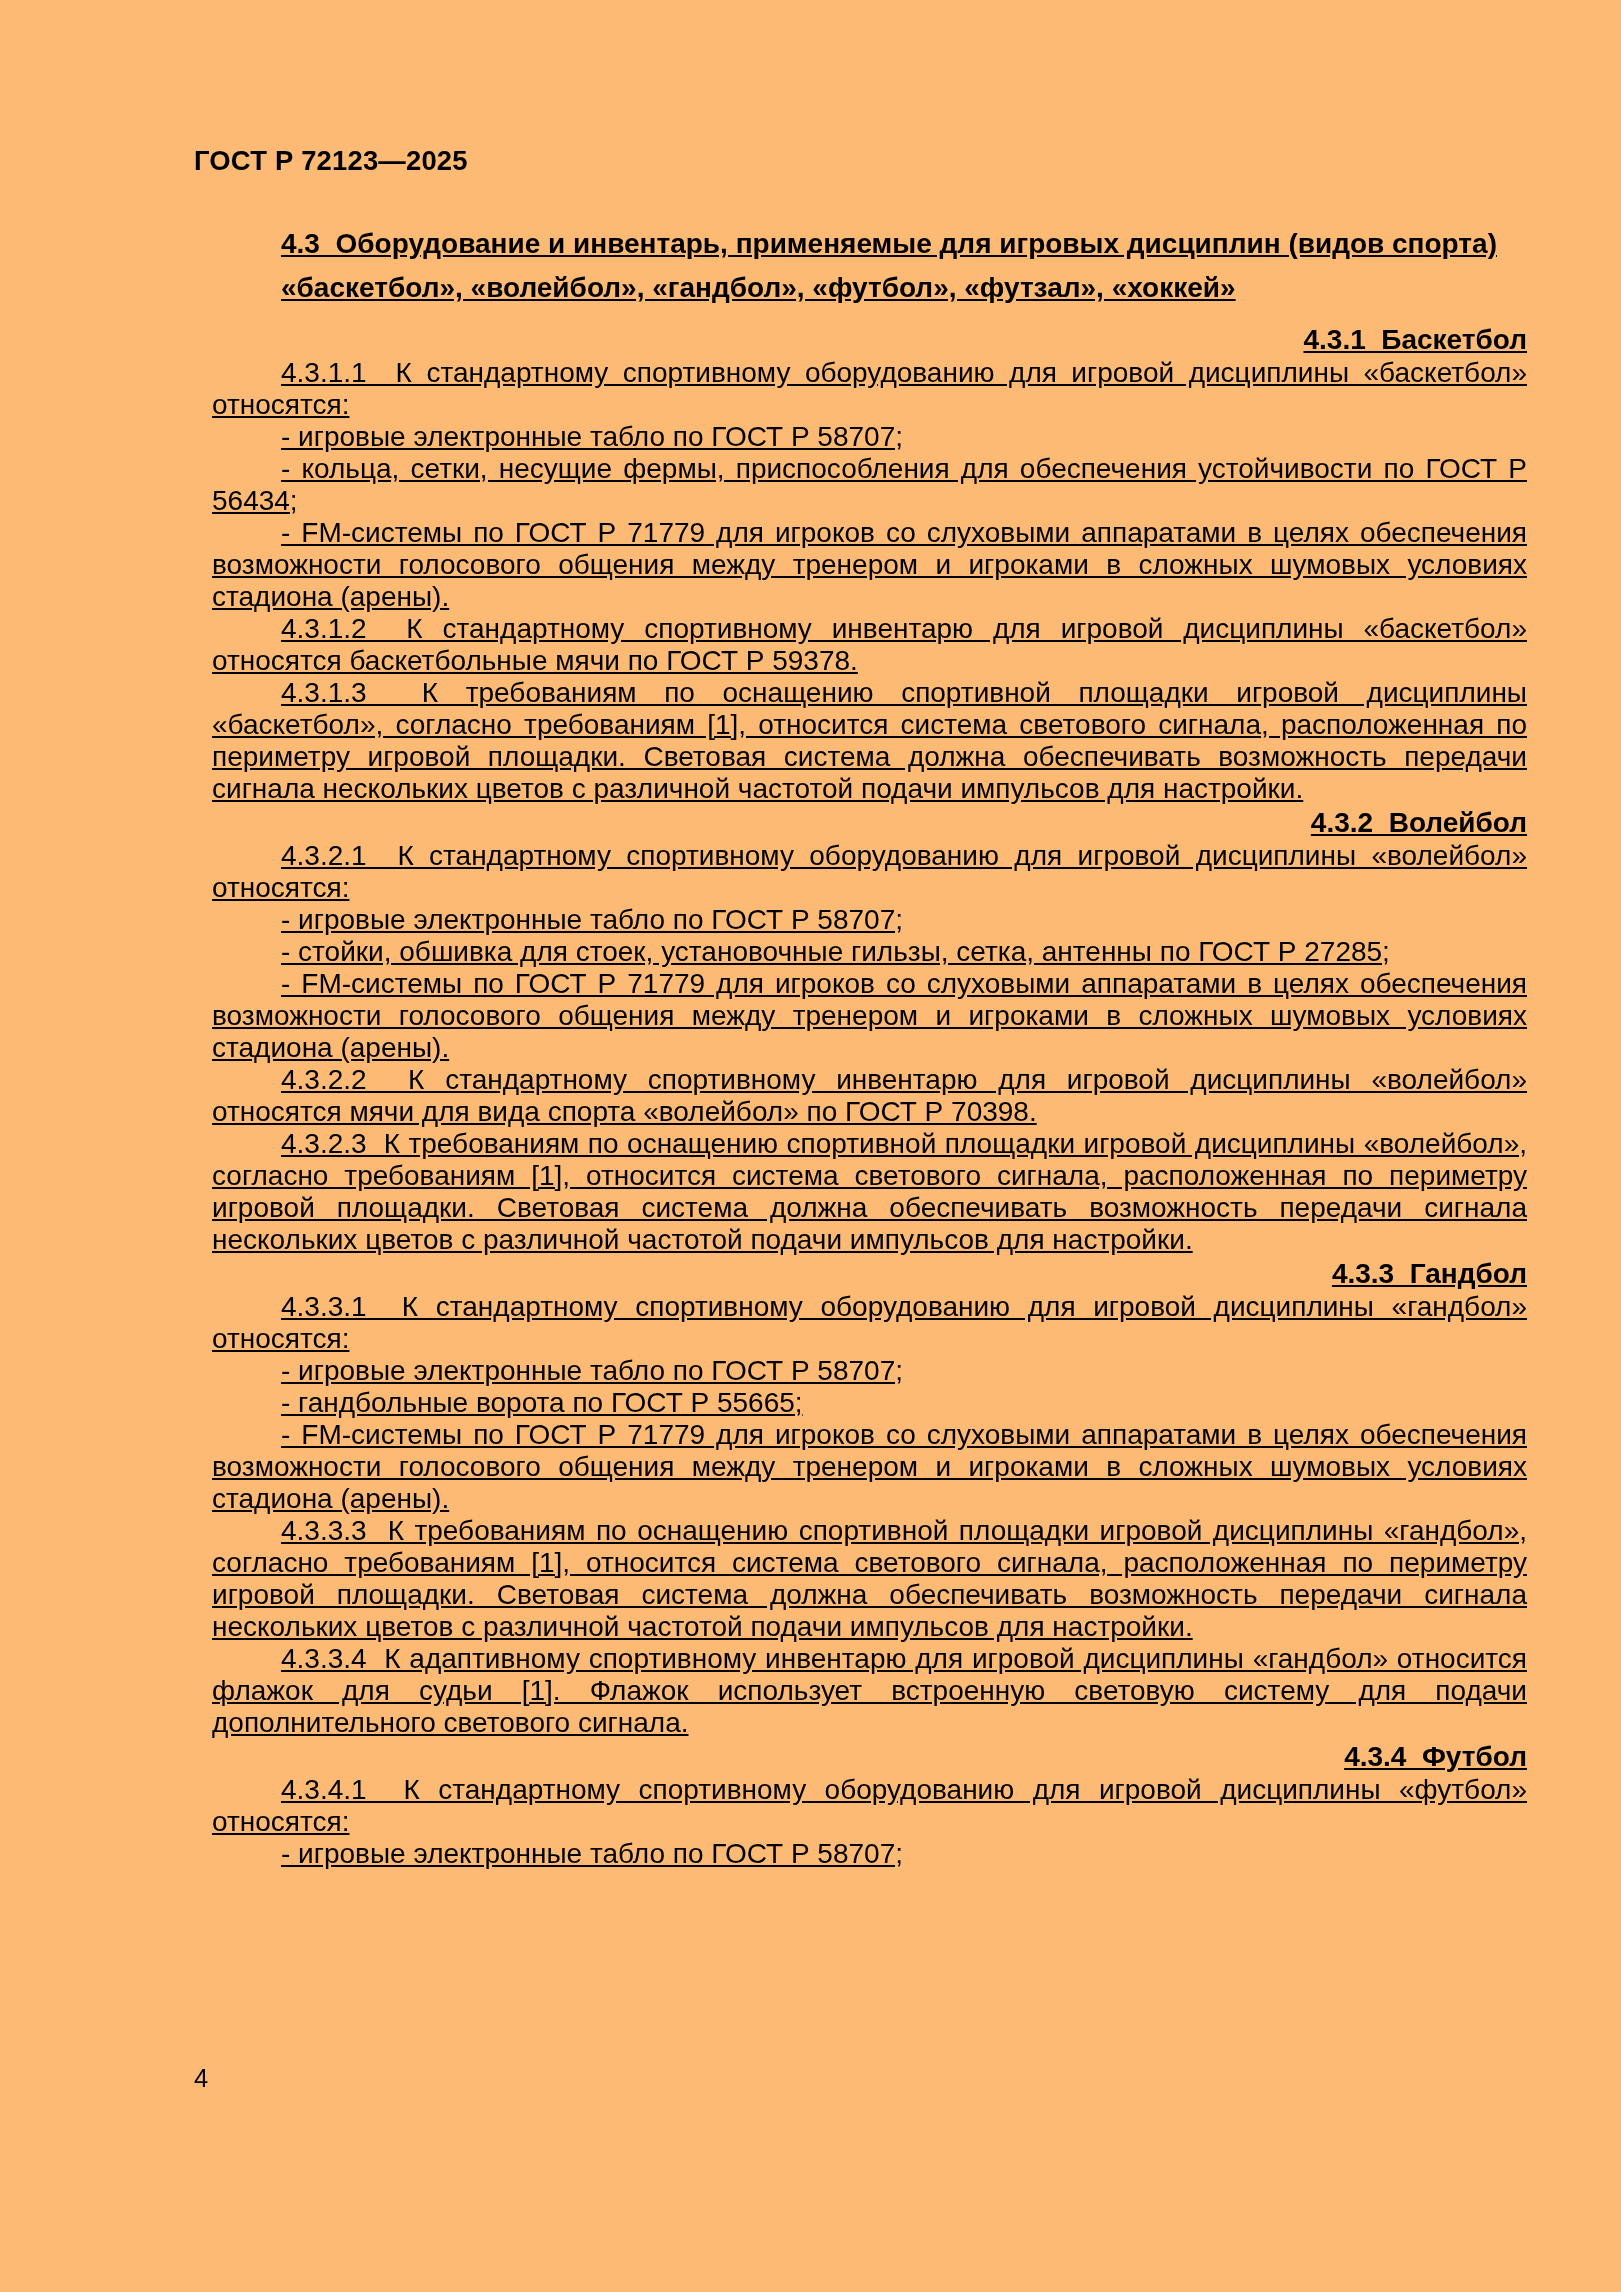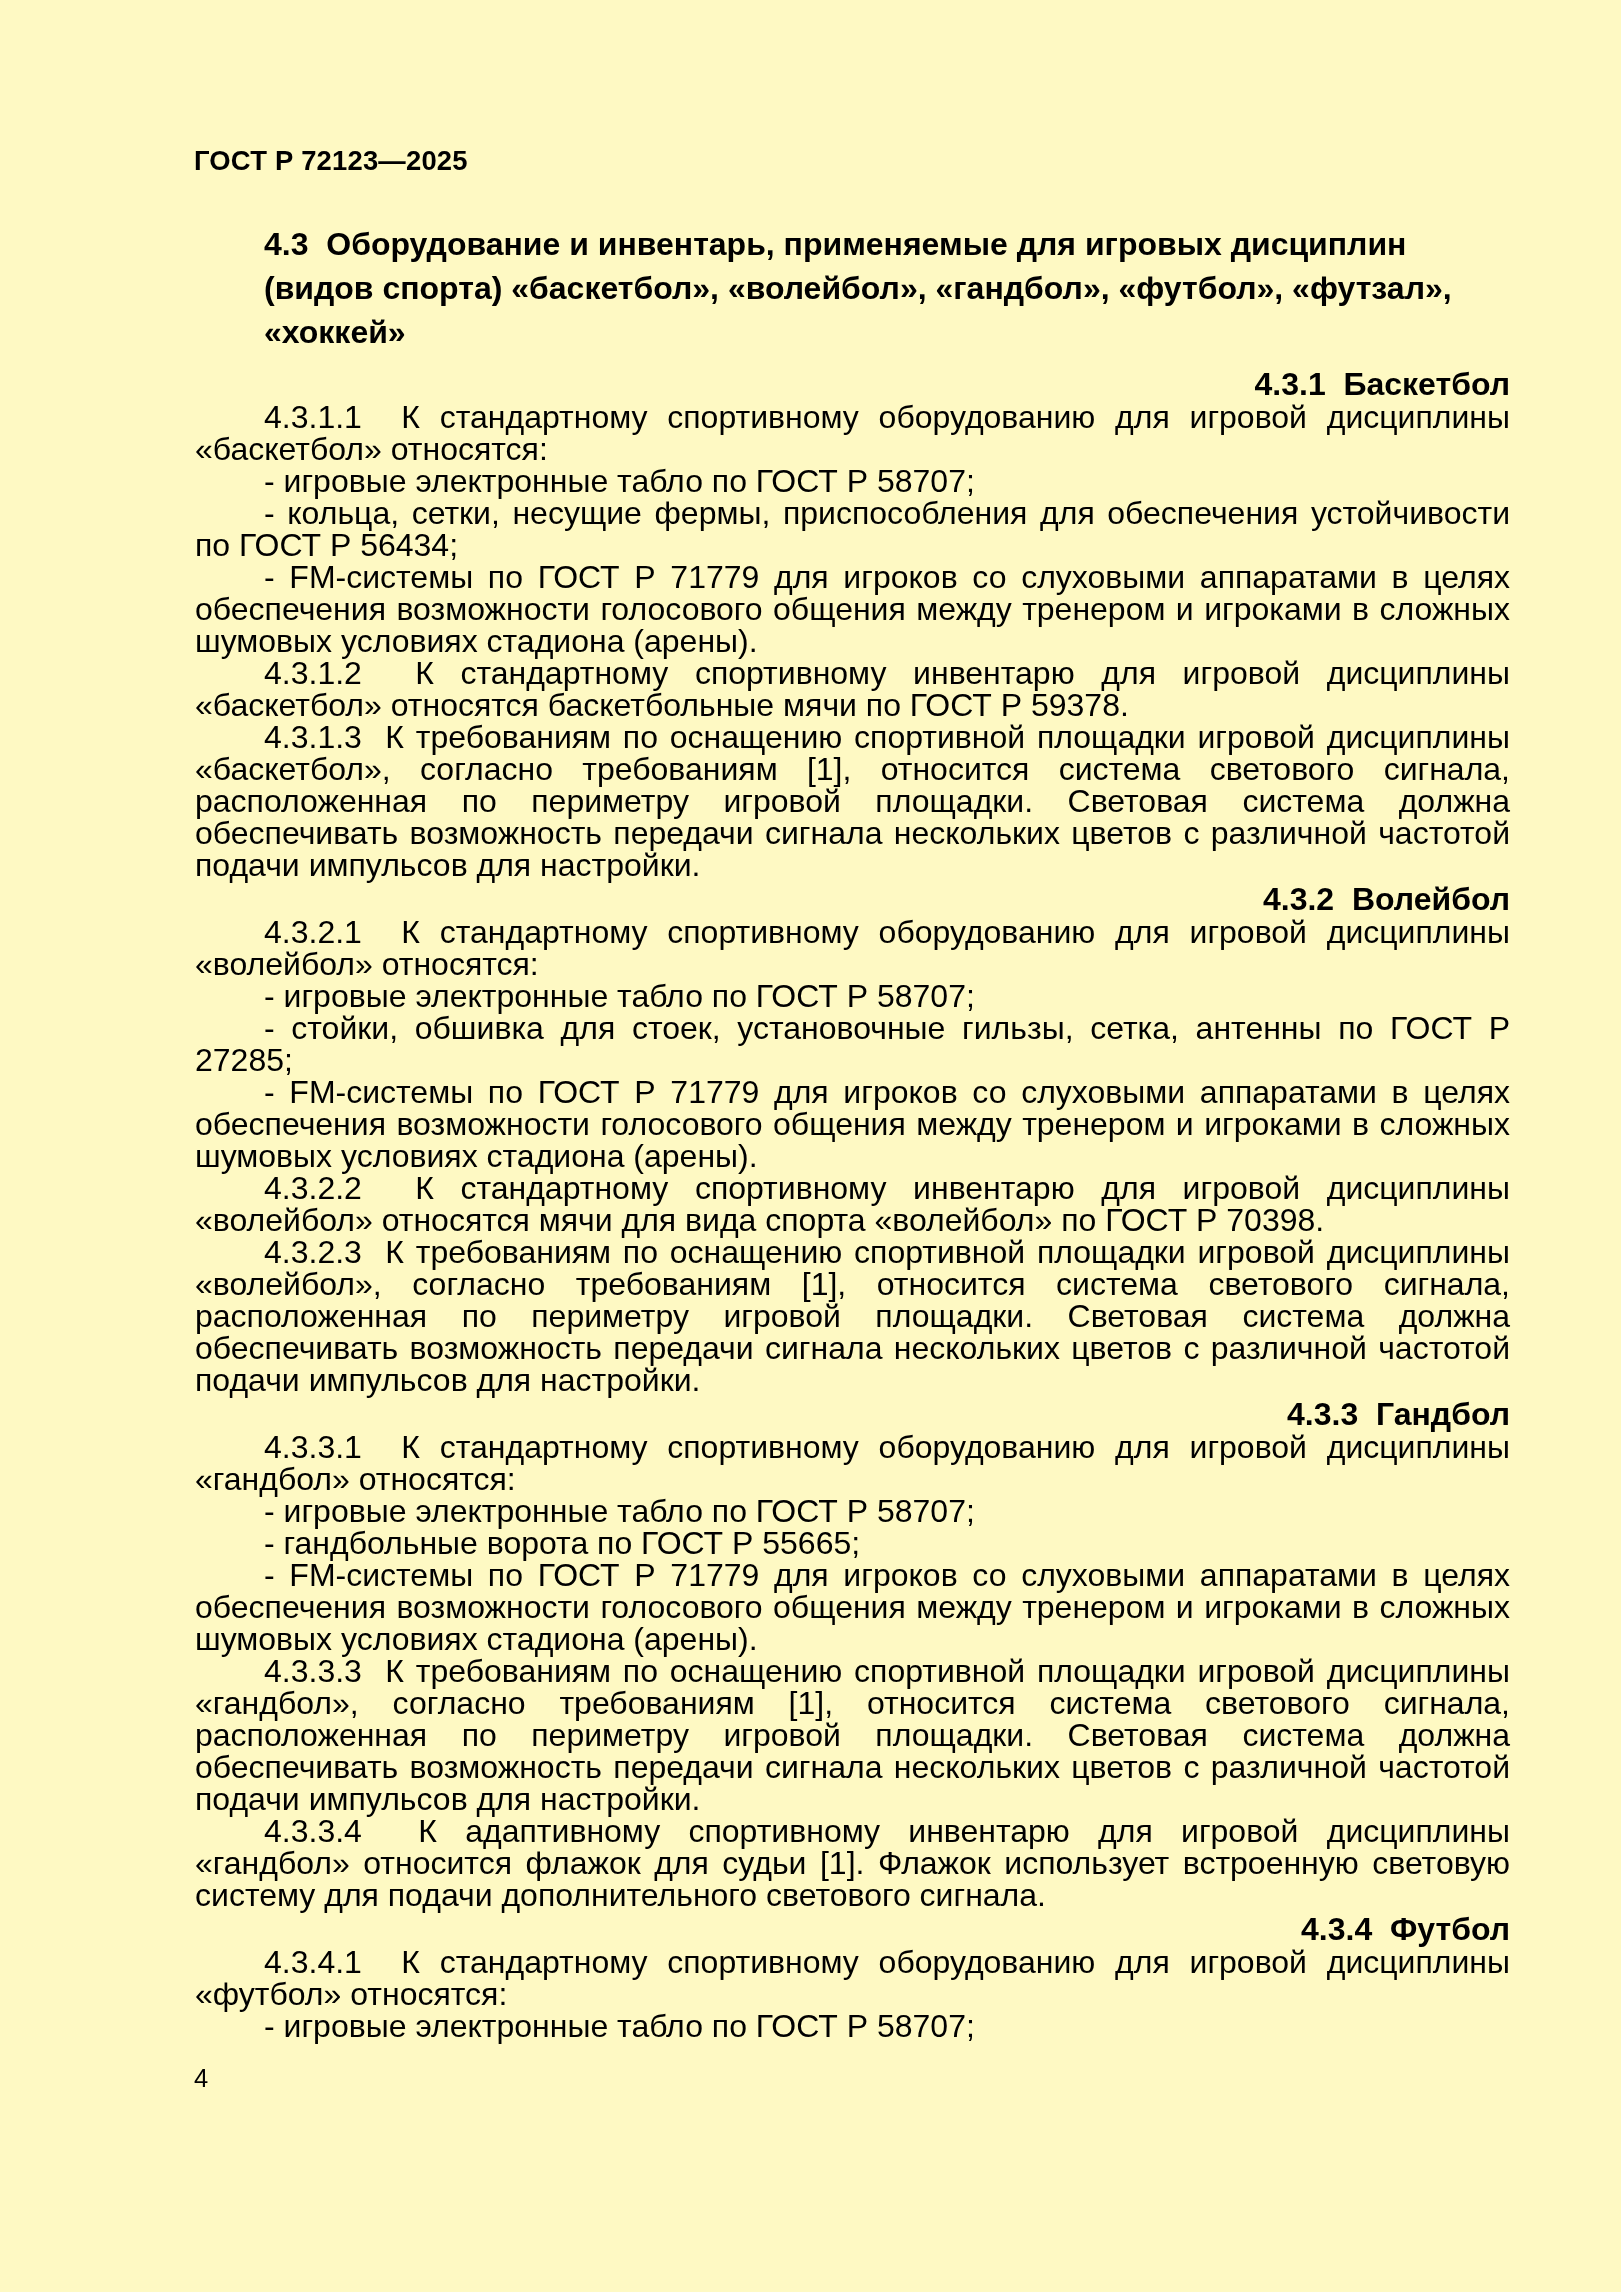--- a/index.html
+++ b/index.html
@@ -8,40 +8,41 @@
     height: 2293px;
     background: #ffffff;
     position: relative;
     font-family: "Liberation Sans", "DejaVu Sans", sans-serif;
     color: #000000;
     overflow: hidden;
   }
   .sheet {
     position: absolute;
     inset: 0;
-    background: #fef9c3;
+    background: #fdba74;
   }
   .running-header {
     position: absolute;
     left: 194px;
     top: 145px;
     font-size: 27.4px;
     font-weight: bold;
     letter-spacing: 0.2px;
     white-space: nowrap;
   }
   .doc {
     position: absolute;
-    left: 195px;
+    left: 212px;
     top: 222px;
     width: 1315px;
-    font-size: 32px;
+    font-size: 28px;
     line-height: 32px;
     text-align: justify;
     hyphens: manual;
+    text-decoration: underline;
   }
   .doc p { margin: 0; }
   .doc .section-heading {
     font-weight: bold;
     text-align: left;
     padding-left: 69px;
     text-indent: 0;
     line-height: 44px;
     margin: 0 0 13.7px 0;
   }

